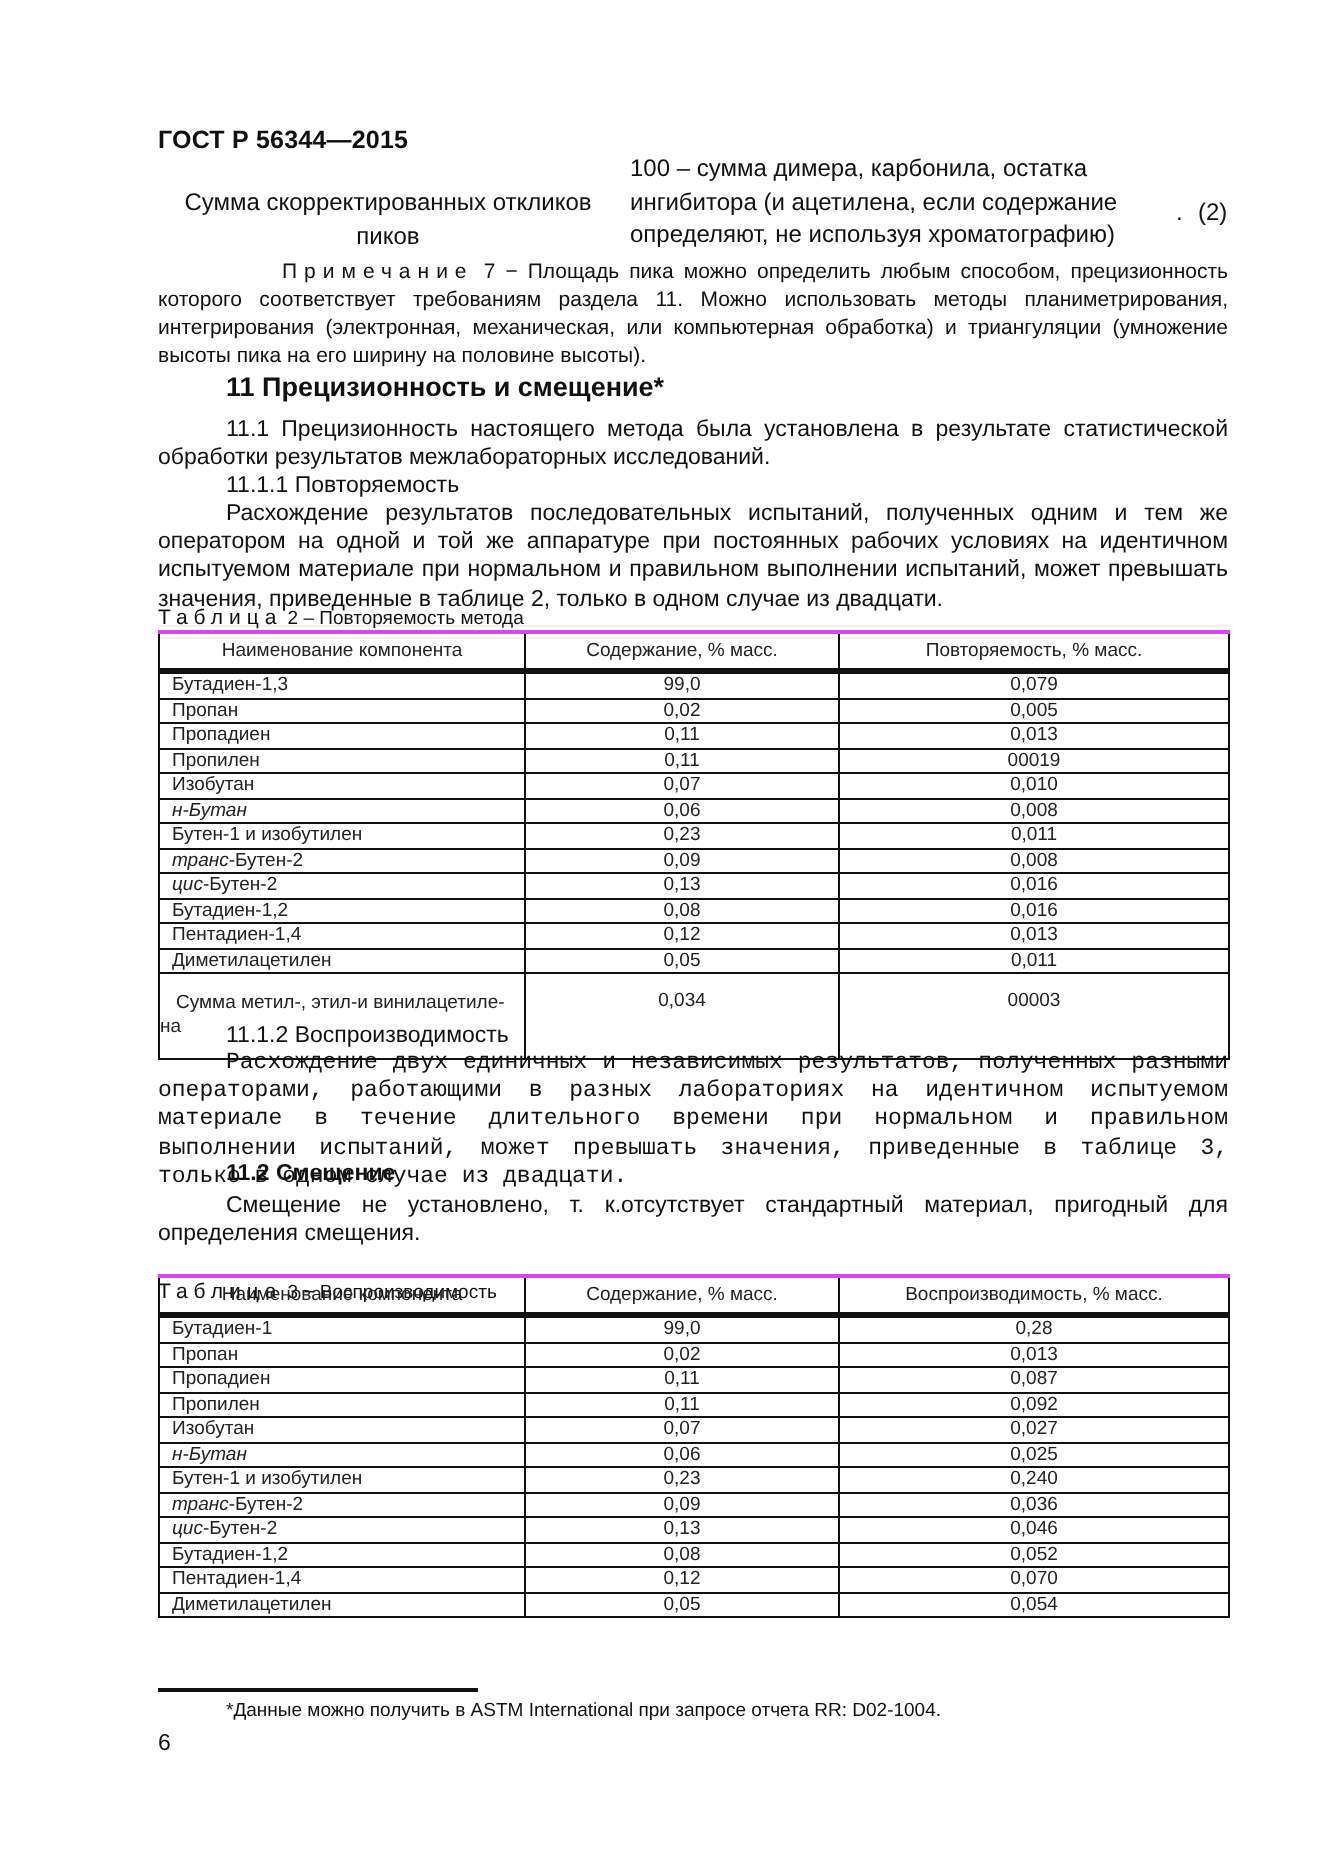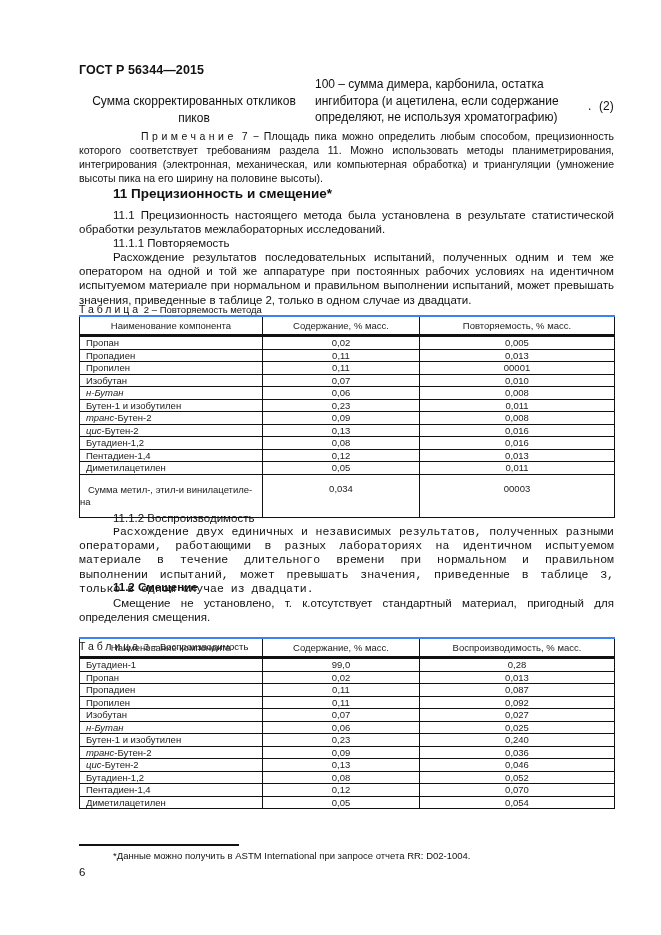--- a/index.html
+++ b/index.html
@@ -18,21 +18,21 @@
   .sec11 { left: 113px; top: 186px; font-size: 13.5px; font-weight: bold; }
   .para { left: 79px; width: 535px; font-size: 11.5px; line-height: 14.2px; text-align: justify; }
   .indent { text-indent: 34px; }
   .tcap { left: 79px; font-size: 10.5px; }
   .tcap .lbl { letter-spacing: 3px; font-size: 10.5px; }
   .tcap .rest { font-size: 9.5px; }
   table.gt { position: absolute; left: 79px; width: 536px; border-collapse: collapse;
              font-size: 9.5px; color: #222; }
   table.gt td, table.gt th { border: 1px solid #111; padding: 0; font-weight: normal; height: 11.5px; line-height: 11px; }
   table.gt th { border: 1.5px solid #111; height: 17px; border-bottom: 3px solid #111; }
-  table.gt tr:first-child th { border-top: 2px solid #3b82f6; }
+  table.gt tr:first-child th { border-top: 2px solid #d946ef; }
   table.gt td:first-child { padding-left: 6px; text-align: left; }
   table.gt td.c, table.gt th { text-align: center; }
   table.gt .col1 { width: 182px; }
   table.gt .col2 { width: 156px; }
   table.gt tr.last td { height: 27px; }
   table.gt tr.last td:first-child { padding-left: 0; }
   table.gt tr.last td.c { vertical-align: bottom; padding-bottom: 15px; }
   .sumname { display:block; text-indent: 8px; line-height: 12px; }
   .sumname2 { display:block; line-height: 12px; }
   .foot-rule { left: 79px; top: 844px; width: 160px; height: 1.5px; background: #111; }
@@ -67,33 +67,38 @@
 </div>
 
 <table class="gt" style="top:315px;">
   <tbody>
       <tr>
     <th class="col1">Наименование компонента</th>
     <th class="col2">Содержание, % масс.</th>
     <th>Повторяемость, % масс.</th>
   </tr>
   <tr>
+        <td>Бутадиен-1,3</td>
+        <td class="c">99,0</td>
+        <td class="c">0,079</td>
+      </tr>
+  <tr>
         <td>Пропан</td>
         <td class="c">0,02</td>
         <td class="c">0,005</td>
       </tr>
   <tr>
         <td>Пропадиен</td>
         <td class="c">0,11</td>
         <td class="c">0,013</td>
       </tr>
   <tr>
         <td>Пропилен</td>
         <td class="c">0,11</td>
-        <td class="c">00001</td>
+        <td class="c">00019</td>
       </tr>
   <tr>
         <td>Изобутан</td>
         <td class="c">0,07</td>
         <td class="c">0,010</td>
       </tr>
   <tr>
         <td style="font-style:italic;">н-Бутан</td>
         <td class="c">0,06</td>
         <td class="c">0,008</td>

